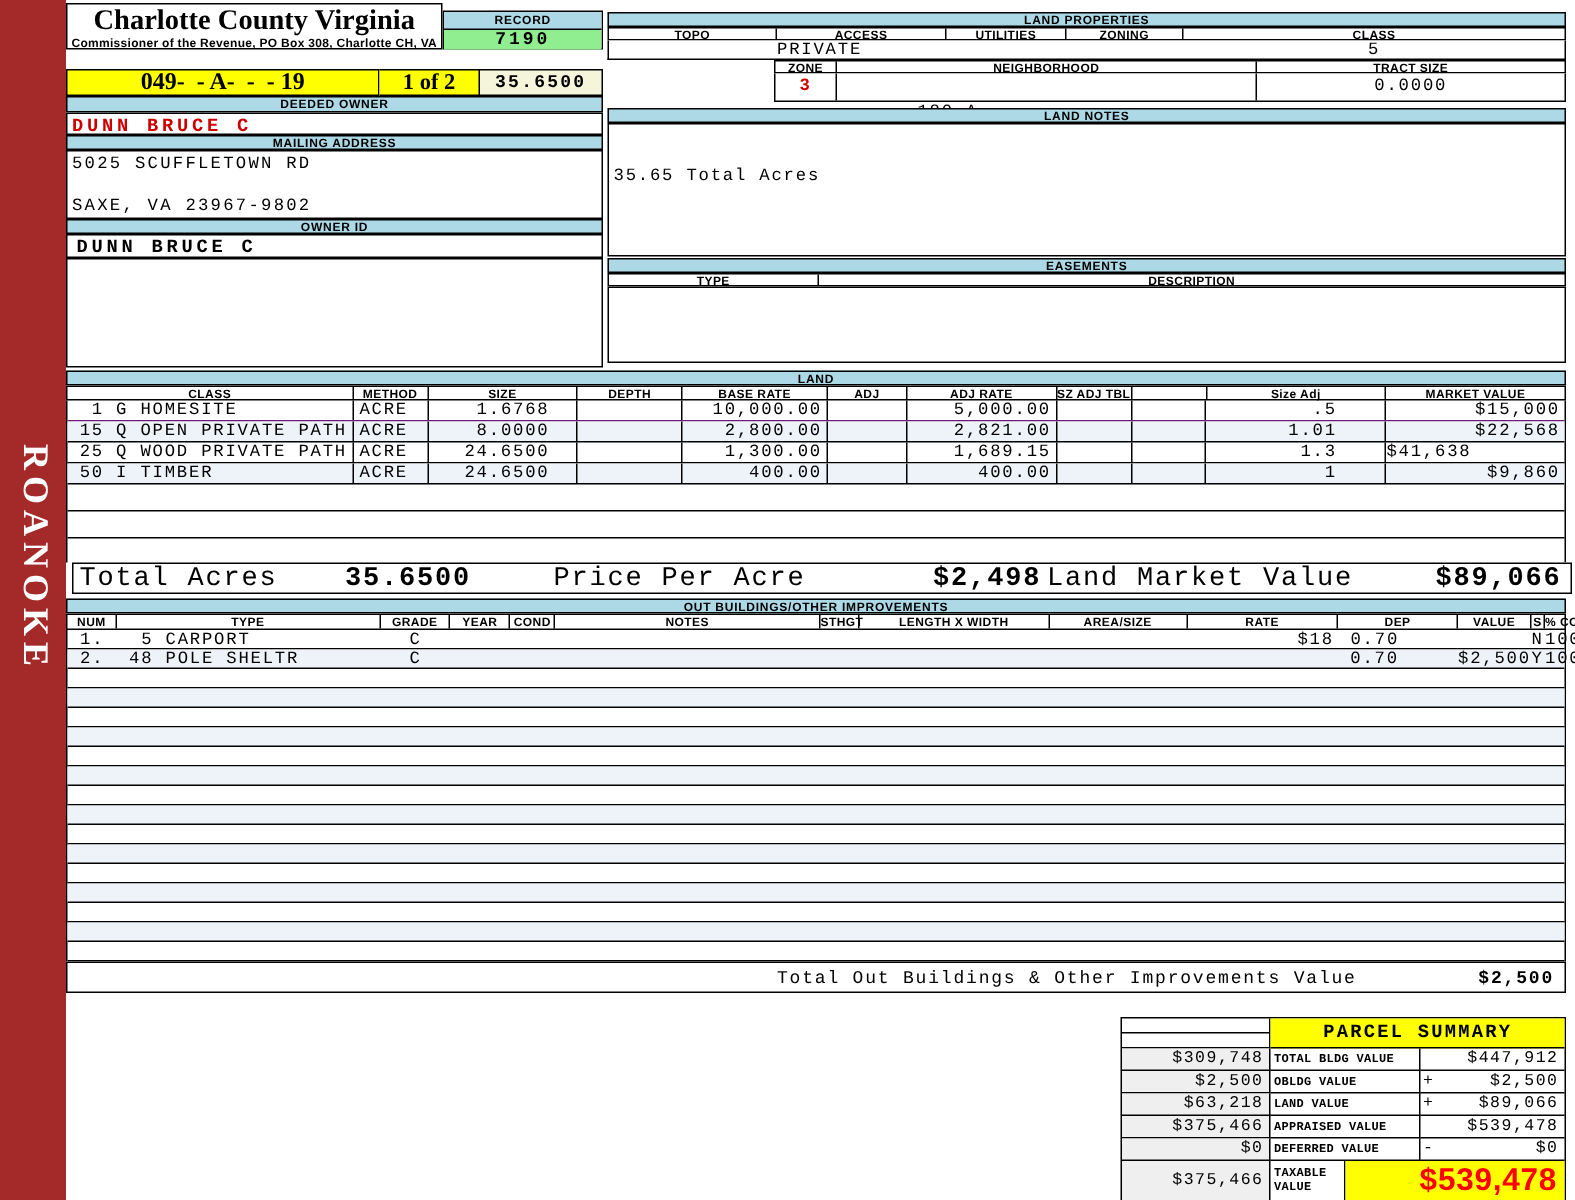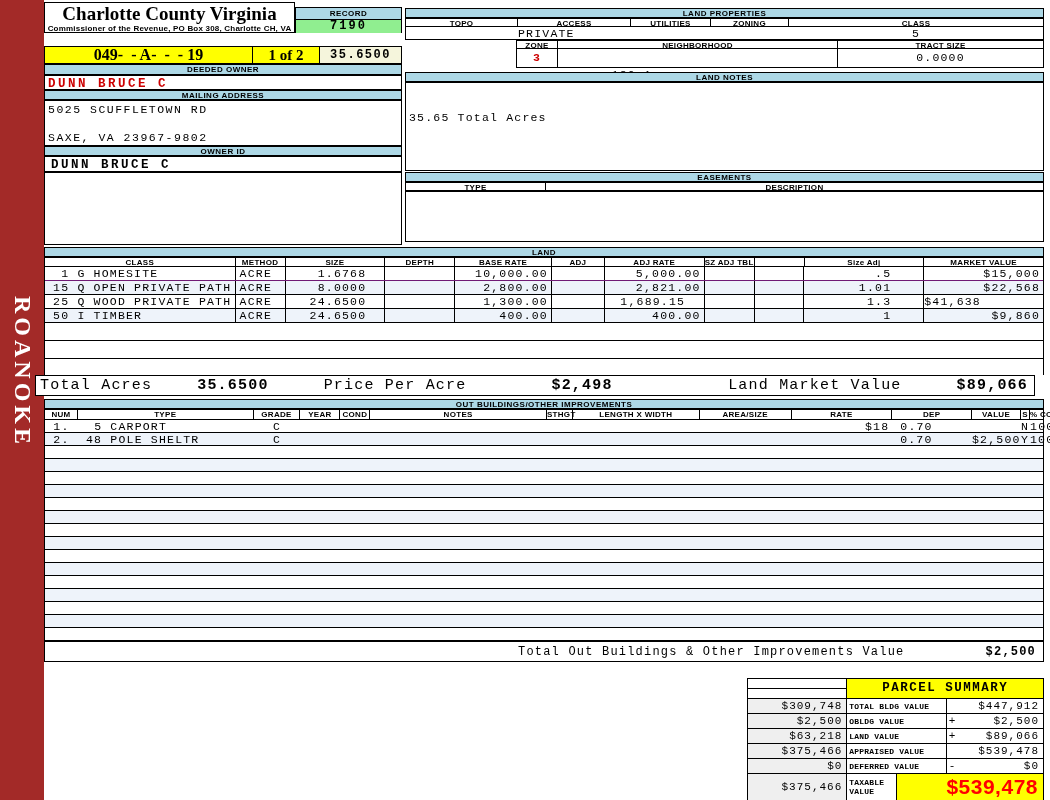--- a/index.html
+++ b/index.html
@@ -171,21 +171,21 @@
       <div class="td vline" style="width:120px;text-align:right;padding-right:32px;">1.01</div>
       <div class="td" style="width:119px;text-align:right;padding-right:3px;">$22,568</div>
     </div>
     <div class="row" style="height:14px;border-bottom:1px solid #000;">
       <div class="td vline" style="width:191px;"> 25 Q WOOD PRIVATE PATH</div>
       <div class="td vline" style="width:50px;padding-left:4px;">ACRE</div>
       <div class="td vline" style="width:100px;text-align:right;padding-right:18px;">24.6500</div>
       <div class="td vline" style="width:70px;"></div>
       <div class="td vline" style="width:97px;text-align:right;padding-right:3px;">1,300.00</div>
       <div class="td vline" style="width:53px;"></div>
-      <div class="td vline" style="width:100px;text-align:center;padding-right:3px;">1,689.15</div>
+      <div class="td vline" style="width:100px;text-align:right;padding-right:3px;">1,689.15</div>
       <div class="td vline" style="width:50px;"></div>
       <div class="td vline" style="width:50px;"></div>
       <div class="td vline" style="width:120px;text-align:right;padding-right:32px;">1.3</div>
       <div class="td" style="width:119px;padding-right:3px;">$41,638</div>
     </div>
     <div class="row alt" style="height:14px;border-bottom:1px solid #000;">
       <div class="td vline" style="width:191px;"> 50 I TIMBER</div>
       <div class="td vline" style="width:50px;padding-left:4px;">ACRE</div>
       <div class="td vline" style="width:100px;text-align:right;padding-right:18px;">24.6500</div>
       <div class="td vline" style="width:70px;"></div>
@@ -196,21 +196,21 @@
       <div class="td vline" style="width:50px;"></div>
       <div class="td vline" style="width:120px;text-align:right;padding-right:32px;">1</div>
       <div class="td" style="width:119px;text-align:right;padding-right:3px;">$9,860</div>
     </div>
 
     <div style="height:18px;border-bottom:1px solid #000;"></div>
     <div style="height:18px;border-bottom:1px solid #000;"></div>
     <div style="height:16px;"></div>
   </div>
 
-  <div class="abs row box" style="left:35px;top:375px;width:1000px;height:21px;align-items:center;font-size:15px;letter-spacing:1.2px;">
+  <div class="abs row box" style="left:48px;top:375px;width:1000px;height:21px;align-items:center;font-size:18px;letter-spacing:1.2px;">
     <span style="margin-left:4px;">Total Acres</span>
     <span class="mono-b" style="margin-left:45px;">35.6500</span>
     <span style="margin-left:55px;">Price Per Acre</span>
     <span class="mono-b" style="margin-left:85px;">$2,498</span>
     <span style="flex:1;"></span>
     <span>Land Market Value</span>
     <span class="mono-b" style="margin-left:55px;margin-right:6px;">$89,066</span>
   </div>
 
   <div class="abs strip" style="left:44px;top:399px;width:1000px;height:10px;line-height:9px;">OUT BUILDINGS/OTHER IMPROVEMENTS</div>

